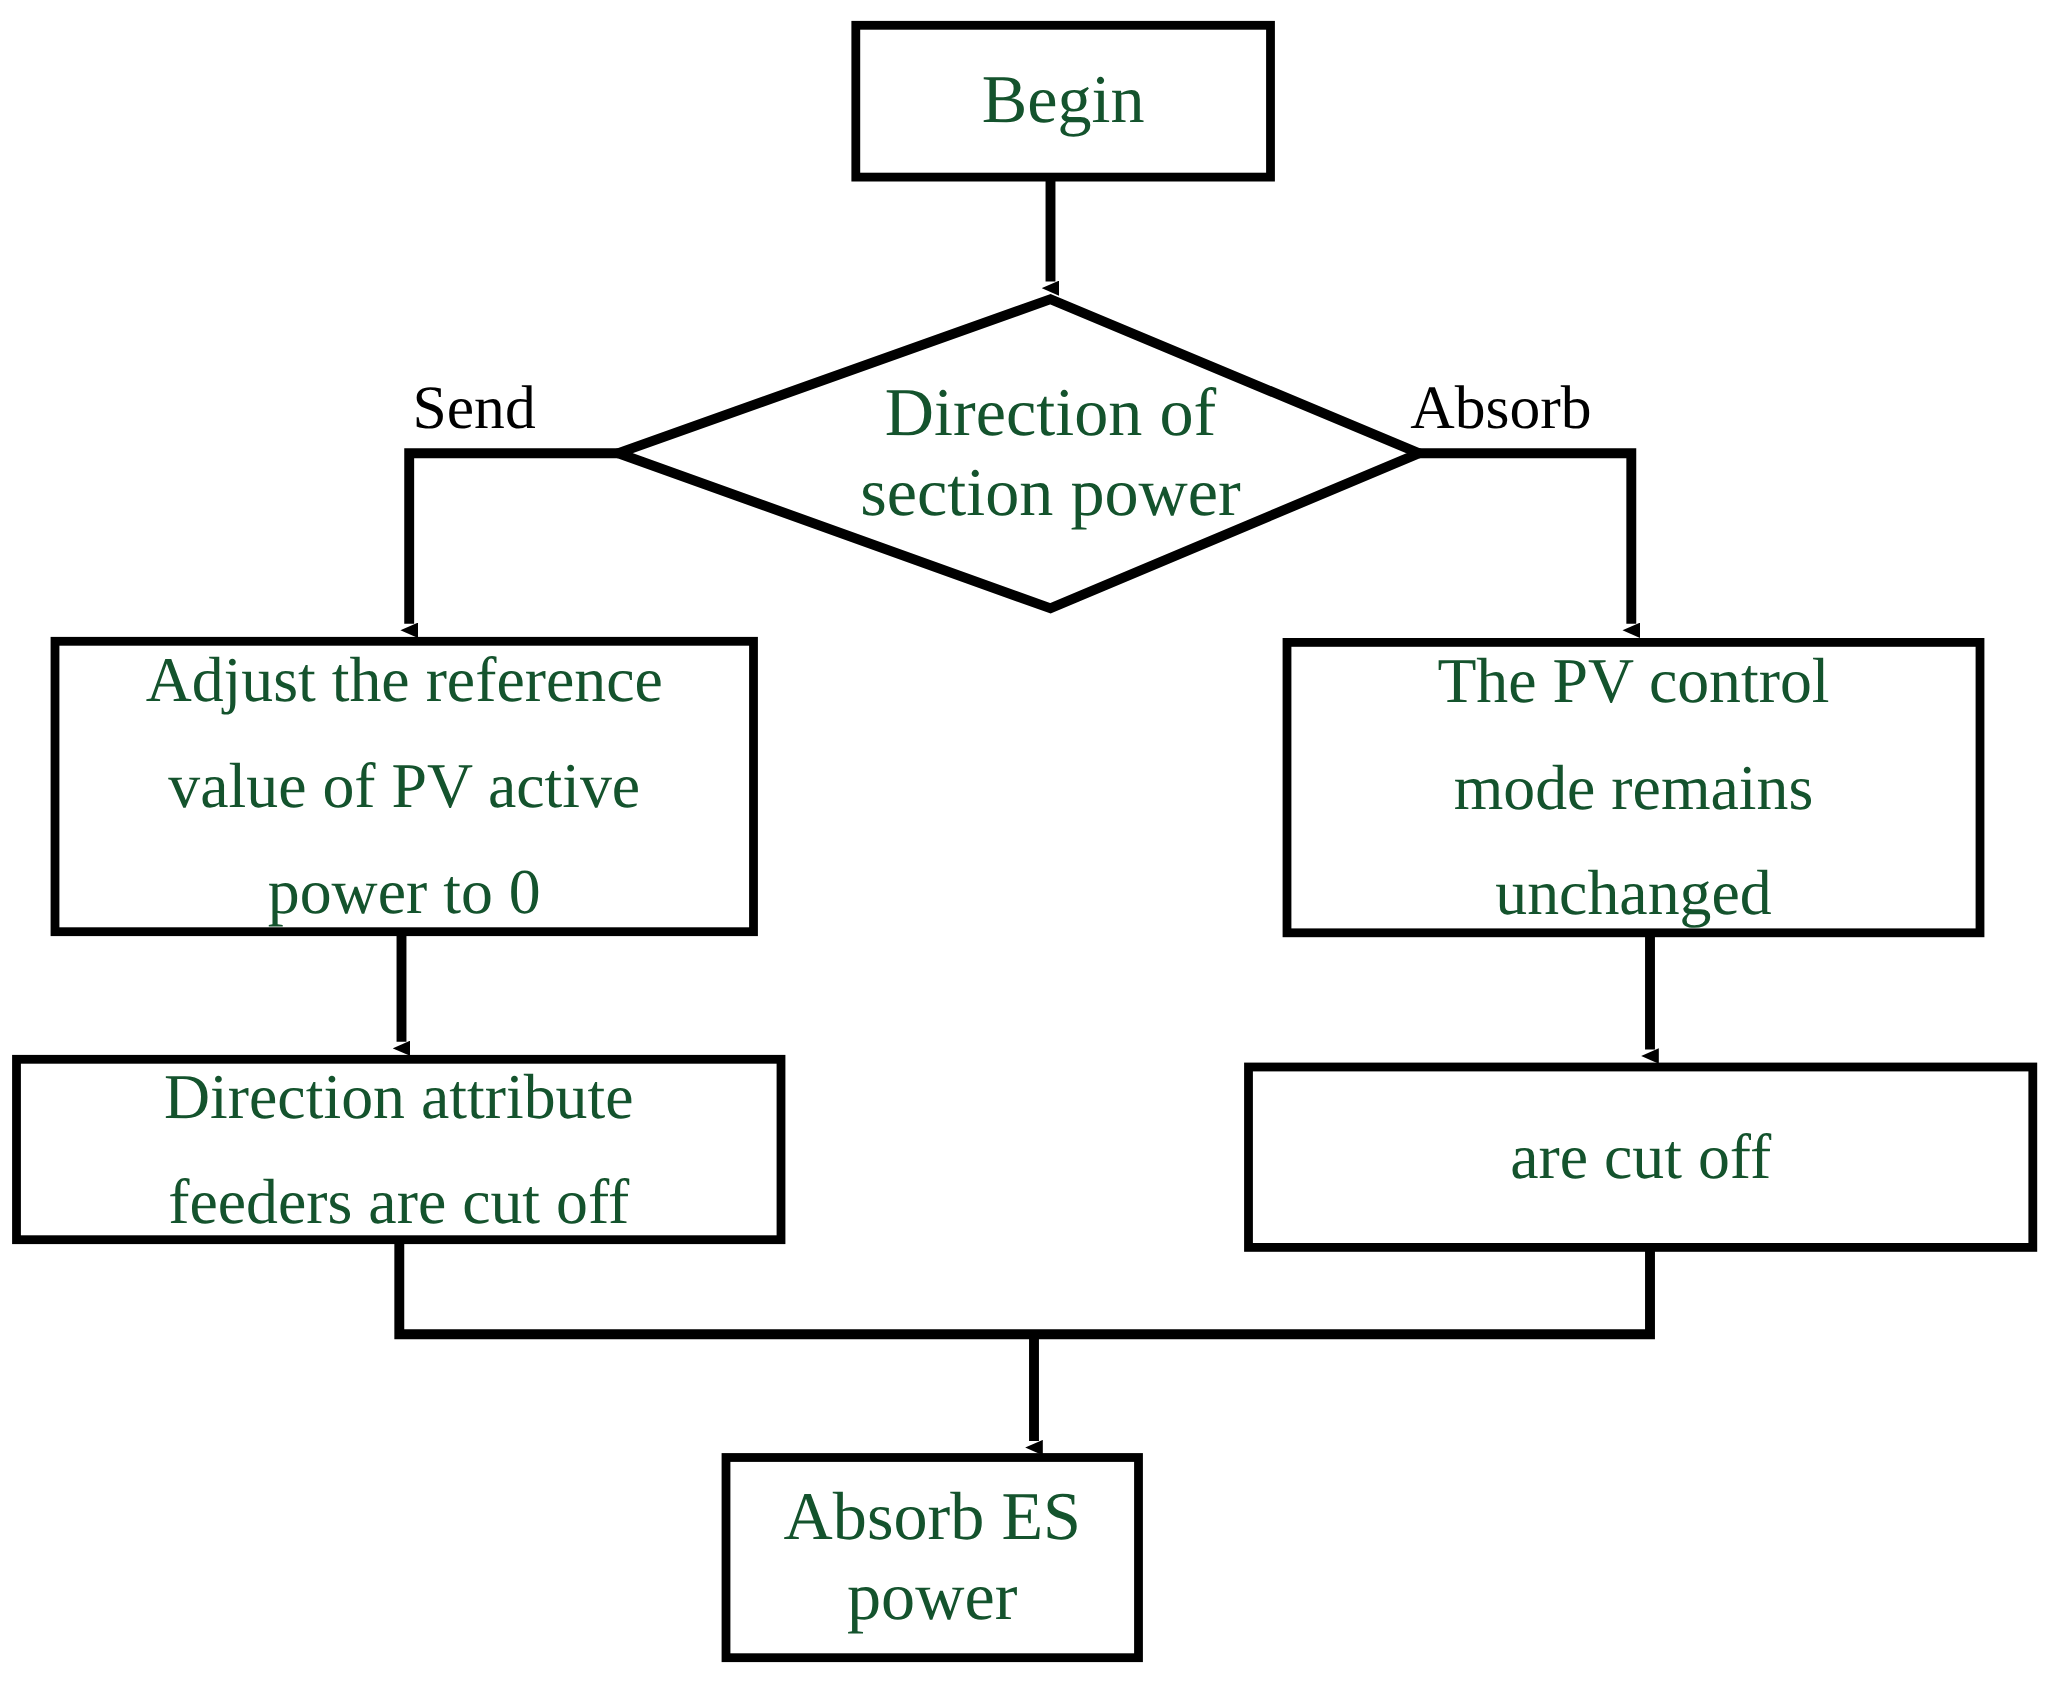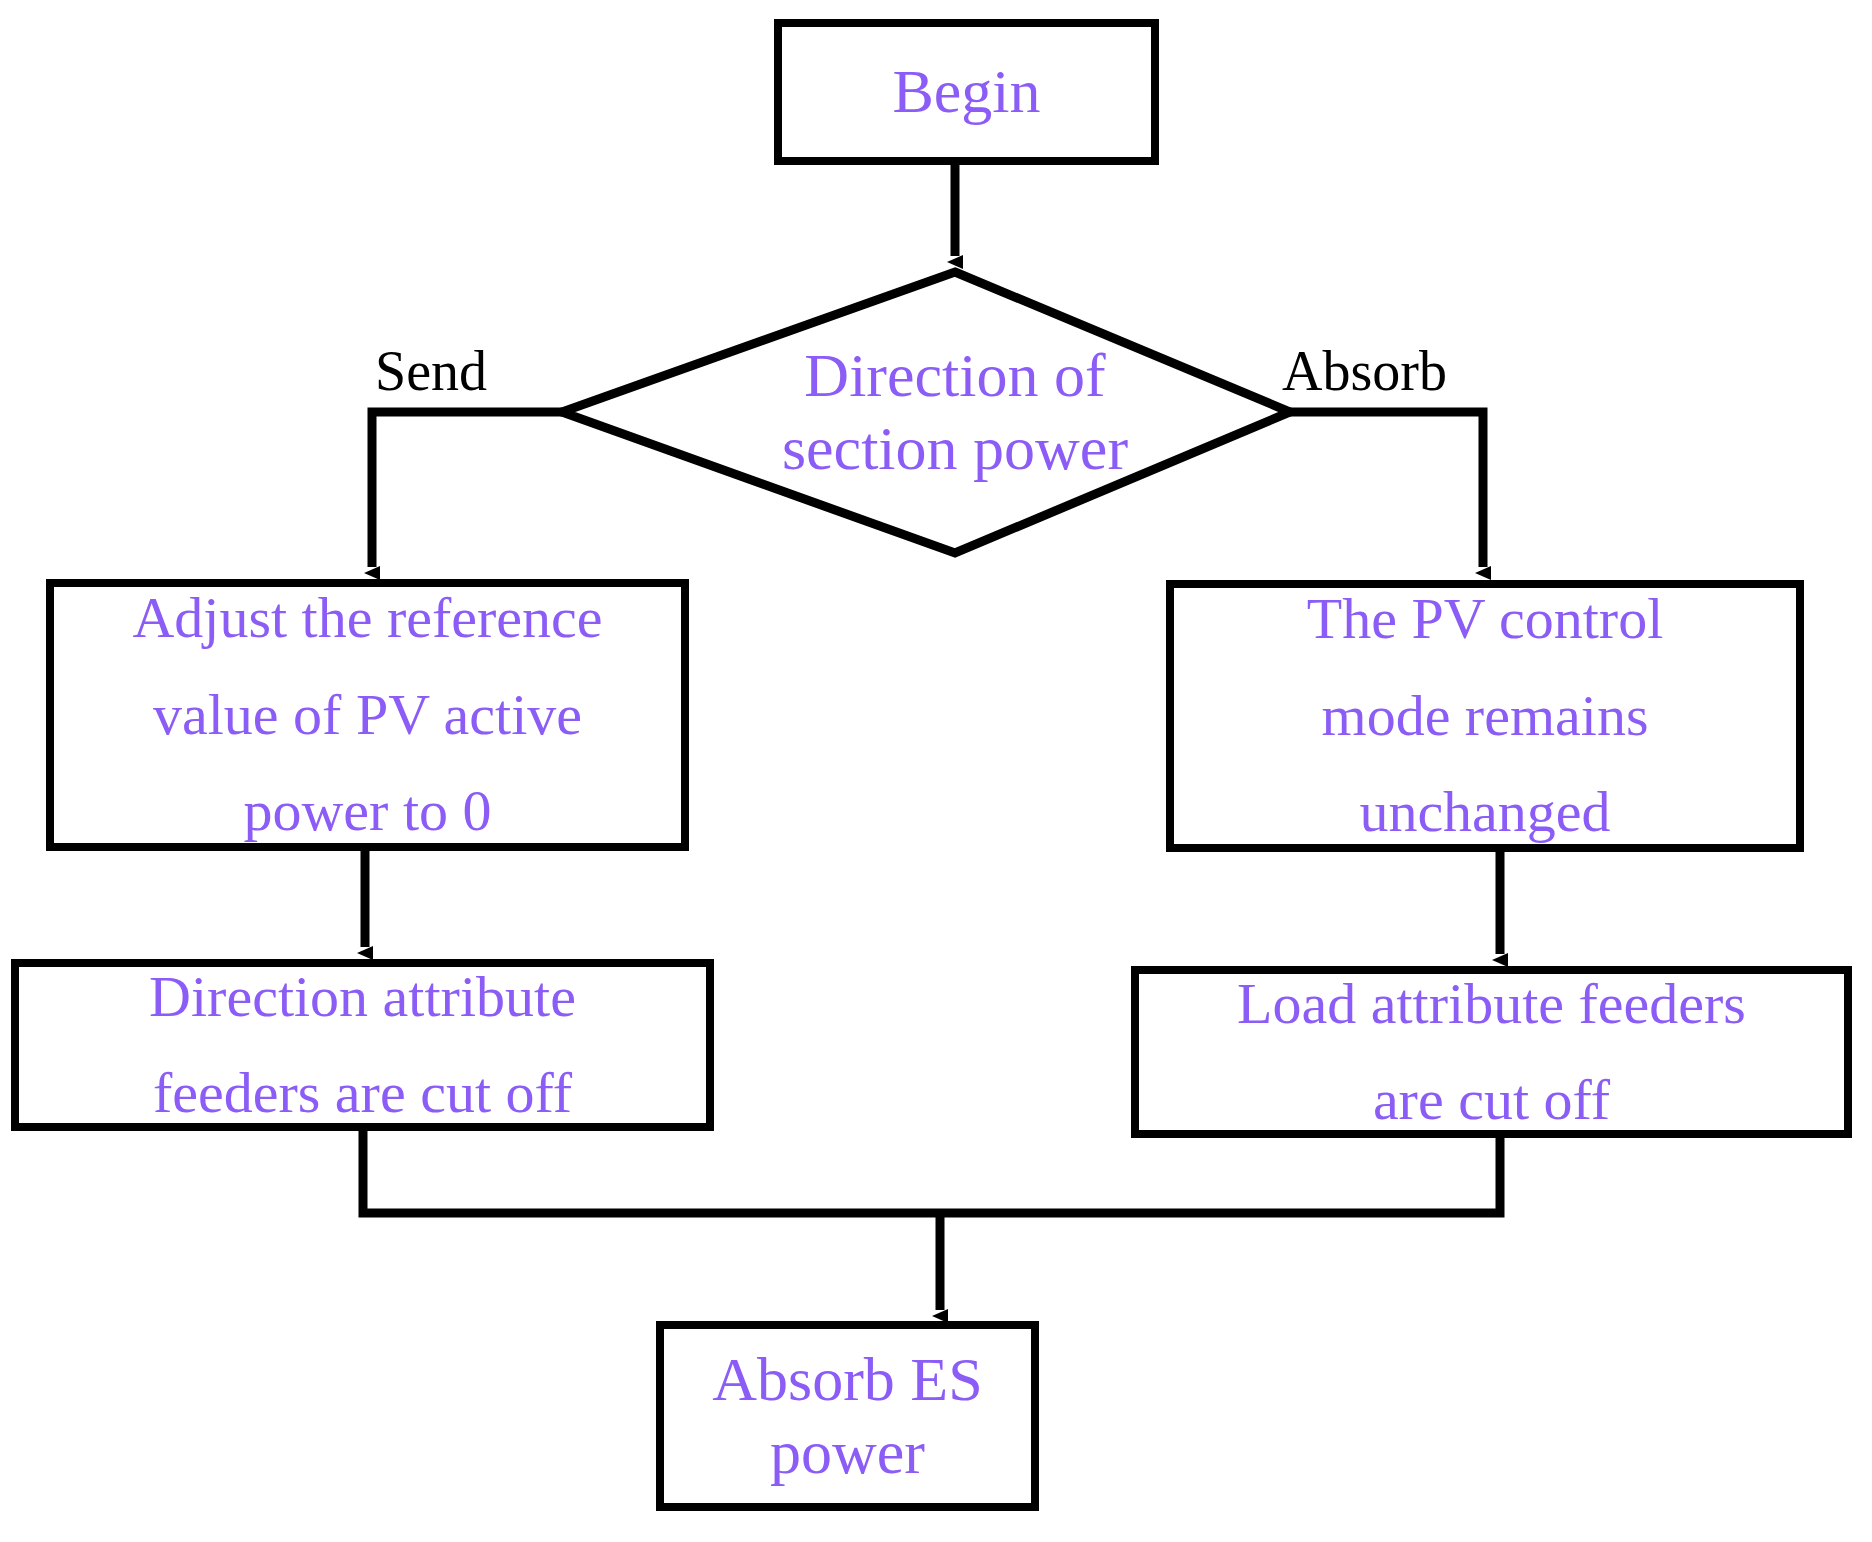--- a/index.html
+++ b/index.html
@@ -22,21 +22,21 @@
     width: 1872px;
     height: 1542px;
   }
   .node-text {
     position: absolute;
     display: flex;
     flex-direction: column;
     align-items: center;
     justify-content: center;
     text-align: center;
-    color: #8b5cf6;
+    color: #14532d;
     line-height: 1.18;
     white-space: pre-line;
     pointer-events: none;
   }
   .edge-label {
     position: absolute;
     color: #000000;
     white-space: nowrap;
   }
   .fs-big { font-size: 62px; }
@@ -108,21 +108,20 @@
     <span>mode remains</span>
     <span>unchanged</span>
   </div>
 
   <div class="node-text fs-mid" style="left:15px; top:963px; width:695px; height:164px;">
     <span>Direction attribute</span>
     <span>feeders are cut off</span>
   </div>
 
   <div class="node-text fs-mid" style="left:1135px; top:970px; width:713px; height:164px;">
-    <span>Load attribute feeders</span>
     <span>are cut off</span>
   </div>
 
   <div class="node-text fs-big" style="left:660px; top:1325px; width:375px; height:182px;">
     <span>Absorb ES</span>
     <span>power</span>
   </div>
 
 </div>
 

